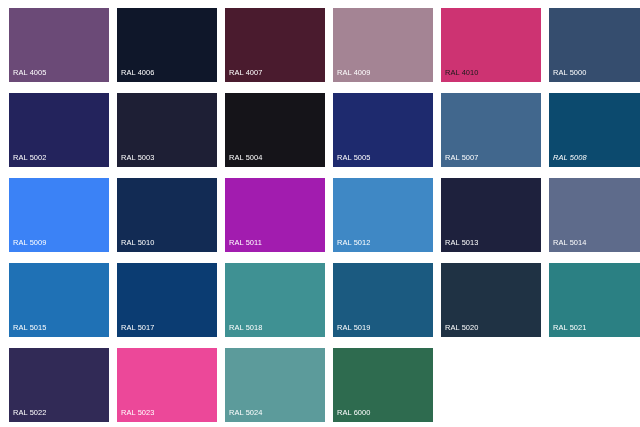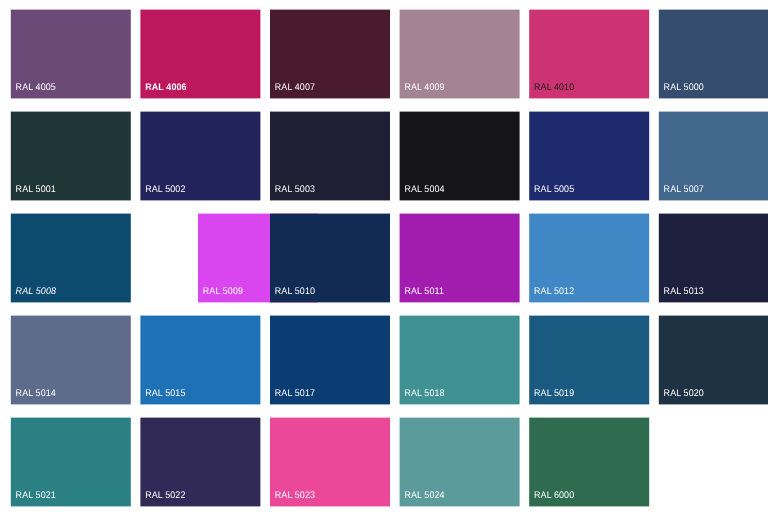--- a/index.html
+++ b/index.html
@@ -60,57 +60,54 @@
   }
 </style>
 </head>
 <body>
 
 <div id="palette-sheet">
   <div class="swatch-grid">
       <div class="swatch" style="background: rgb(107, 74, 119);">
         <span class="swatch-label">RAL 4005</span>
       </div>
-      <div class="swatch" style="background: #be185d; font-weight: bold;">
+      <div class="swatch" style="background: #0f172a;">
         <span class="swatch-label">RAL 4006</span>
       </div>
       <div class="swatch" style="background: rgb(74, 27, 46);">
         <span class="swatch-label">RAL 4007</span>
       </div>
       <div class="swatch" style="background: rgb(164, 132, 148);">
         <span class="swatch-label">RAL 4009</span>
       </div>
       <div class="swatch" style="background: rgb(205, 51, 114);">
         <span class="swatch-label dark-text">RAL 4010</span>
       </div>
       <div class="swatch" style="background: rgb(53, 77, 110);">
         <span class="swatch-label">RAL 5000</span>
-      </div>
-      <div class="swatch" style="background: rgb(31, 54, 57);">
-        <span class="swatch-label">RAL 5001</span>
       </div>
       <div class="swatch" style="background: rgb(35, 35, 92); padding-left: 44px;">
         <span class="swatch-label">RAL 5002</span>
       </div>
       <div class="swatch" style="background: rgb(30, 31, 53);">
         <span class="swatch-label">RAL 5003</span>
       </div>
       <div class="swatch" style="background: rgb(21, 20, 25);">
         <span class="swatch-label">RAL 5004</span>
       </div>
       <div class="swatch" style="background: rgb(30, 42, 110);">
         <span class="swatch-label">RAL 5005</span>
       </div>
       <div class="swatch" style="background: rgb(65, 103, 141);">
         <span class="swatch-label">RAL 5007</span>
       </div>
       <div class="swatch" style="background: #0c4a6e; font-style: italic;">
         <span class="swatch-label">RAL 5008</span>
       </div>
-      <div class="swatch" style="background: #d946ef; margin-left: 48px;">
+      <div class="swatch" style="background: #3b82f6;">
         <span class="swatch-label">RAL 5009</span>
       </div>
       <div class="swatch" style="background: rgb(18, 43, 84);">
         <span class="swatch-label">RAL 5010</span>
       </div>
       <div class="swatch" style="background: #a21caf;">
         <span class="swatch-label">RAL 5011</span>
       </div>
       <div class="swatch" style="background: rgb(63, 136, 197);">
         <span class="swatch-label">RAL 5012</span>

